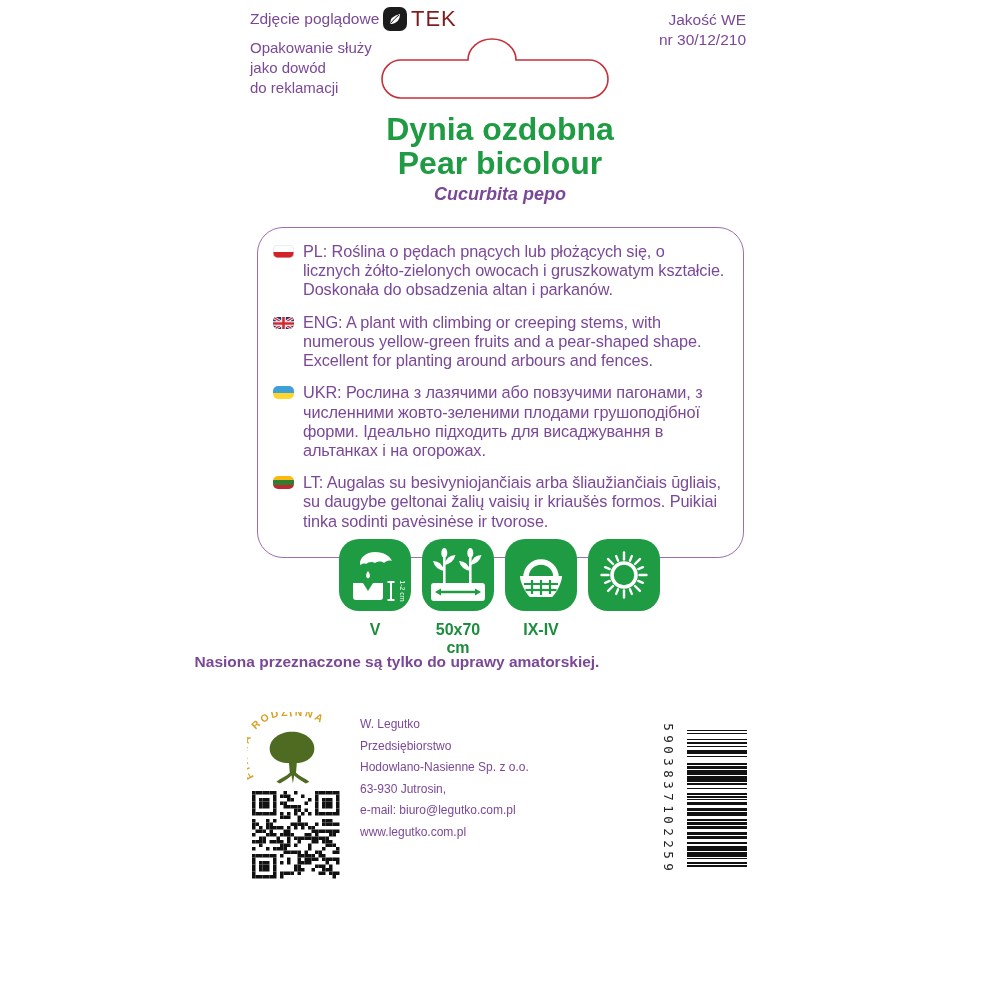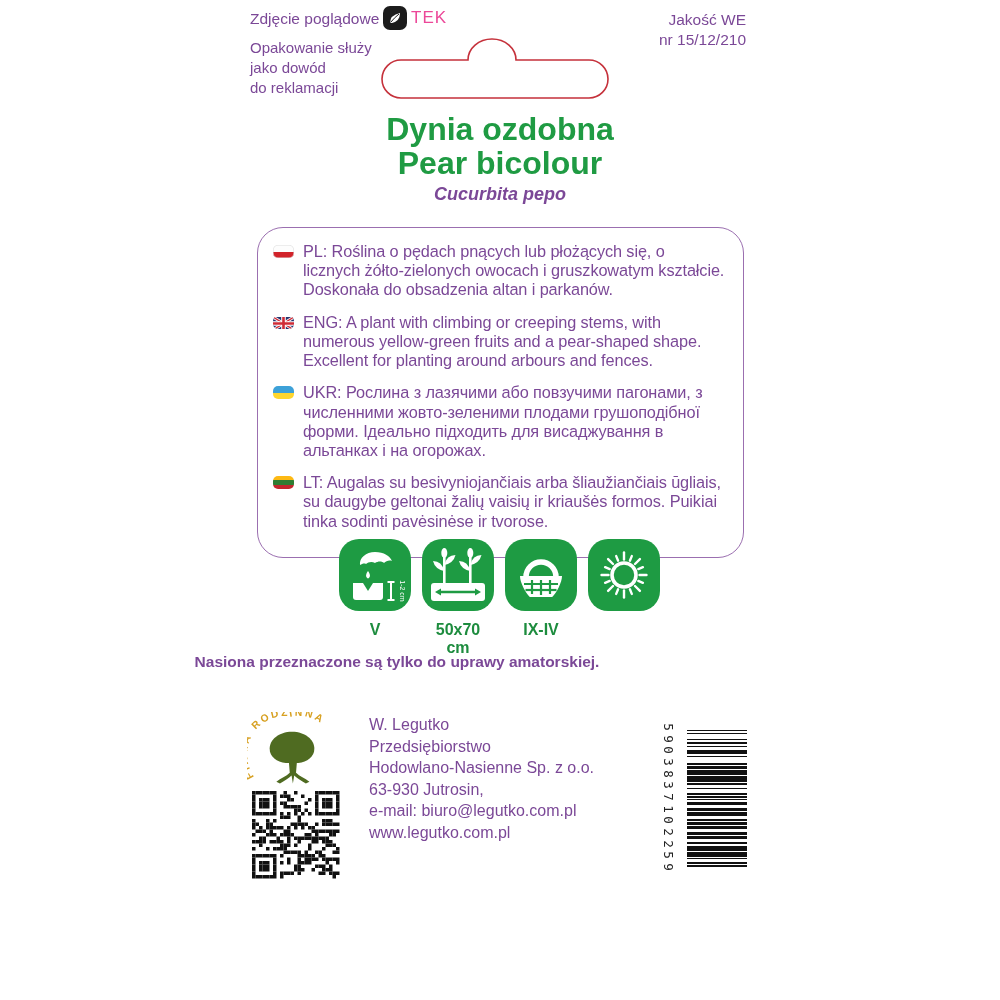--- a/index.html
+++ b/index.html
@@ -5,21 +5,21 @@
   html,body{margin:0;padding:0;}
   body{
     width:1000px;height:1000px;background:#ffffff;position:relative;
     font-family:"Liberation Sans",sans-serif;color:#7b4897;overflow:hidden;
   }
   .abs{position:absolute;}
   
   .photo-note{left:250px;top:10px;font-size:15.5px;font-weight:500;}
   .tek{left:383px;top:6px;display:flex;align-items:center;gap:4px;}
   .tek-box{width:24px;height:24px;background:#1c1c1c;border-radius:7px;display:flex;align-items:center;justify-content:center;}
-  .tek-label{font-size:17px;color:#ec4899;letter-spacing:1px;}
+  .tek-label{font-size:22px;color:#7f1d1d;letter-spacing:1px;}
   .packaging-note{left:250px;top:38px;font-size:15px;line-height:20px;font-weight:500;}
   .quality{right:254px;top:10px;text-align:right;font-size:15.5px;line-height:20px;font-weight:400;}
   .hang-hole{left:380px;top:36px;}
   
   .title{left:0;top:112px;width:1000px;text-align:center;color:#1f9b43;font-size:32px;line-height:34px;font-weight:bold;}
   .latin{left:0;top:184px;width:1000px;text-align:center;font-size:18px;font-weight:bold;font-style:italic;}
   
   .desc-box{left:257px;top:227px;width:487px;border:1.6px solid #9b6fb0;border-radius:26px;
     padding:14px 18px 10px 15px;box-sizing:border-box;}
   .lang-section{display:flex;gap:9px;margin-bottom:13px;}
@@ -31,21 +31,21 @@
   .flag-lt{background:linear-gradient(#fdb913 33.3%,#2e7d32 33.3%,#2e7d32 66.6%,#c1272d 66.6%);}
   
   .icons-row{left:339px;top:539px;display:flex;gap:11px;}
   .icon-tile{width:72px;height:72px;background:#1e9b43;border-radius:20px;display:flex;align-items:center;justify-content:center;}
   .icon-labels{left:339px;top:621px;display:flex;gap:11px;}
   .icon-label{width:72px;text-align:center;font-size:16px;font-weight:bold;color:#1d8c3e;}
   .note{left:0;top:653px;width:794px;text-align:center;font-size:15.5px;font-weight:bold;}
   
   .company-logo{left:247px;top:712px;}
   .qr{left:252px;top:791px;width:88px;height:88px;}
-  .address{left:369px;top:714px;font-size:16px;line-height:21.5px;font-weight:500;}
+  .address{left:360px;top:714px;font-size:12px;line-height:21.5px;font-weight:500;}
   .address span{display:block;}
   .barcode-digits{left:664px;top:722px;height:150px;display:flex;flex-direction:column;justify-content:space-between;
     font-family:"DejaVu Sans Mono",monospace;font-size:12.5px;color:#222;}
   .barcode-digits span{transform:rotate(90deg);line-height:10px;}
   .barcode-bars{left:687px;top:730px;width:60px;height:136px;display:flex;flex-direction:column;}
 </style>
 </head>
 <body>
 
 <div class="abs photo-note">Zdjęcie poglądowe</div>
@@ -61,21 +61,21 @@
 </div>
 
 <div class="abs packaging-note">
   <span style="display:block">Opakowanie służy</span>
   <span style="display:block">jako dowód</span>
   <span style="display:block">do reklamacji</span>
 </div>
 
 <div class="abs quality">
   <span style="display:block">Jakość WE</span>
-  <span style="display:block">nr 15/12/210</span>
+  <span style="display:block">nr 30/12/210</span>
 </div>
 
 <svg class="abs hang-hole" width="232" height="66" viewBox="0 0 232 66">
   <path d="M21 24 L88 24 A24 21 0 0 1 136 24 L209 24 A19 19 0 0 1 228 43 A19 19 0 0 1 209 62 L21 62 A19 19 0 0 1 2 43 A19 19 0 0 1 21 24 Z" fill="none" stroke="#c5313b" stroke-width="1.6"></path>
 </svg>
 
 <div class="abs title">
   <div>Dynia ozdobna</div>
   <div>Pear bicolour</div>
 </div>

